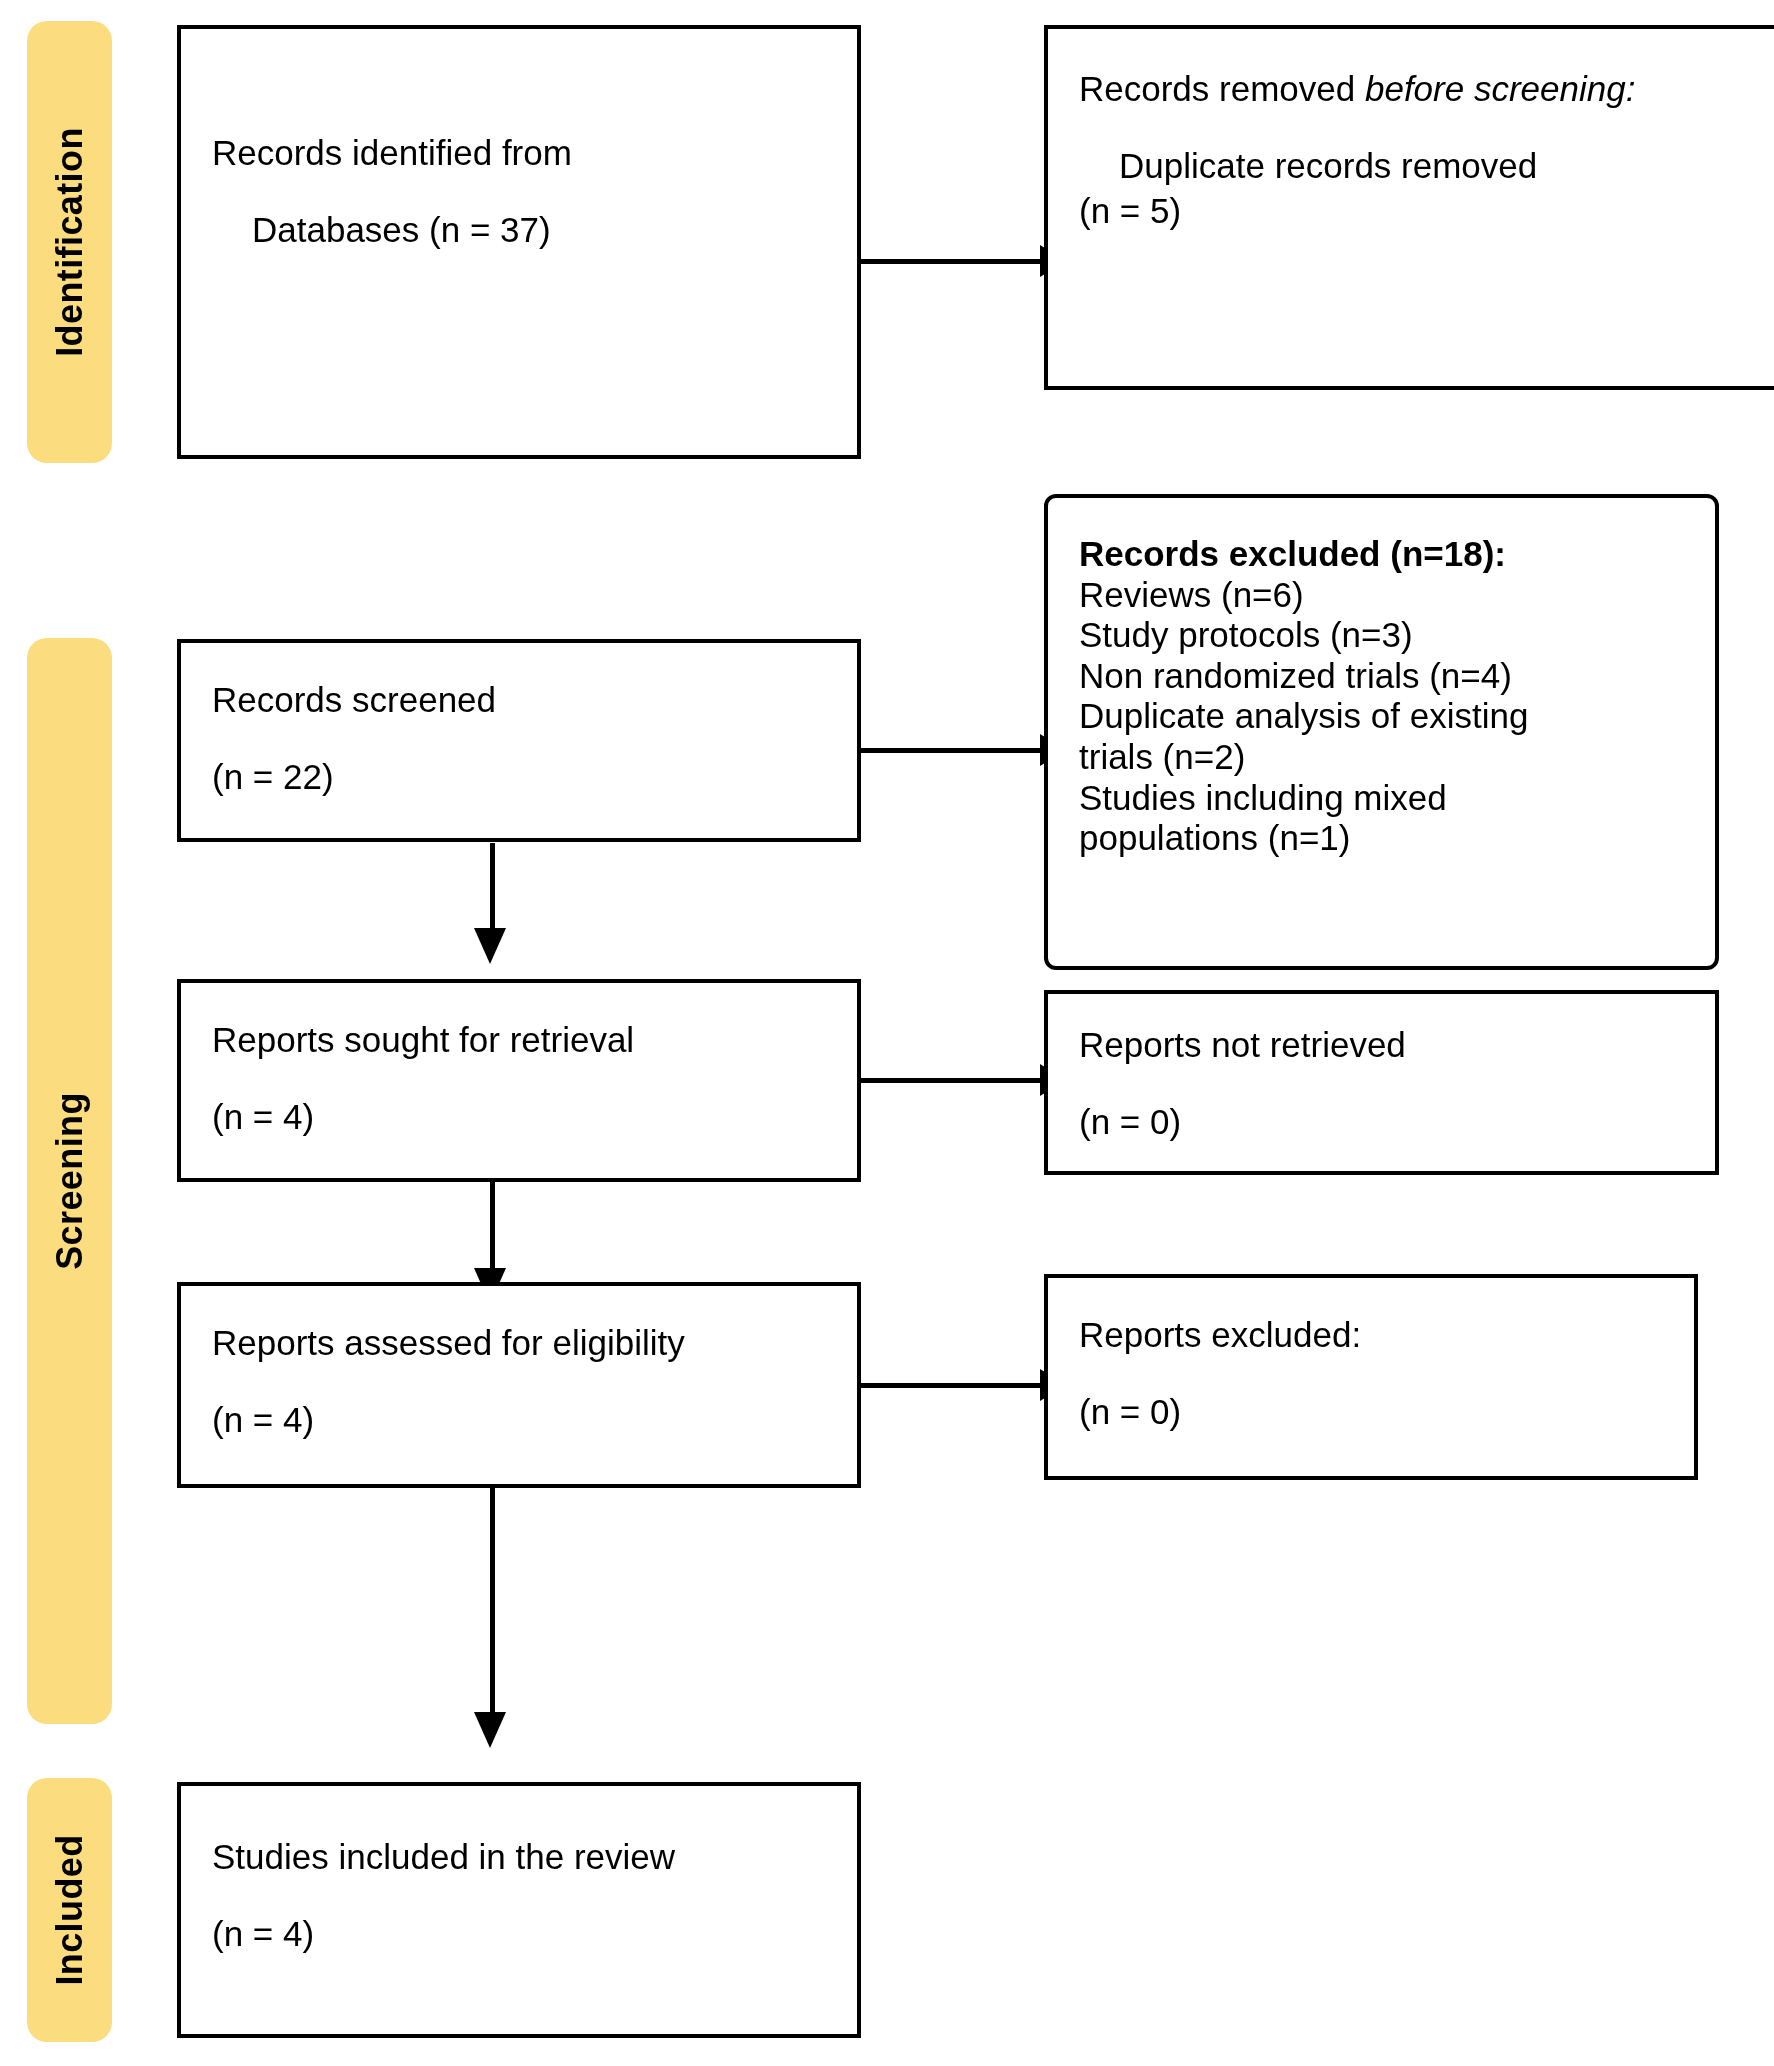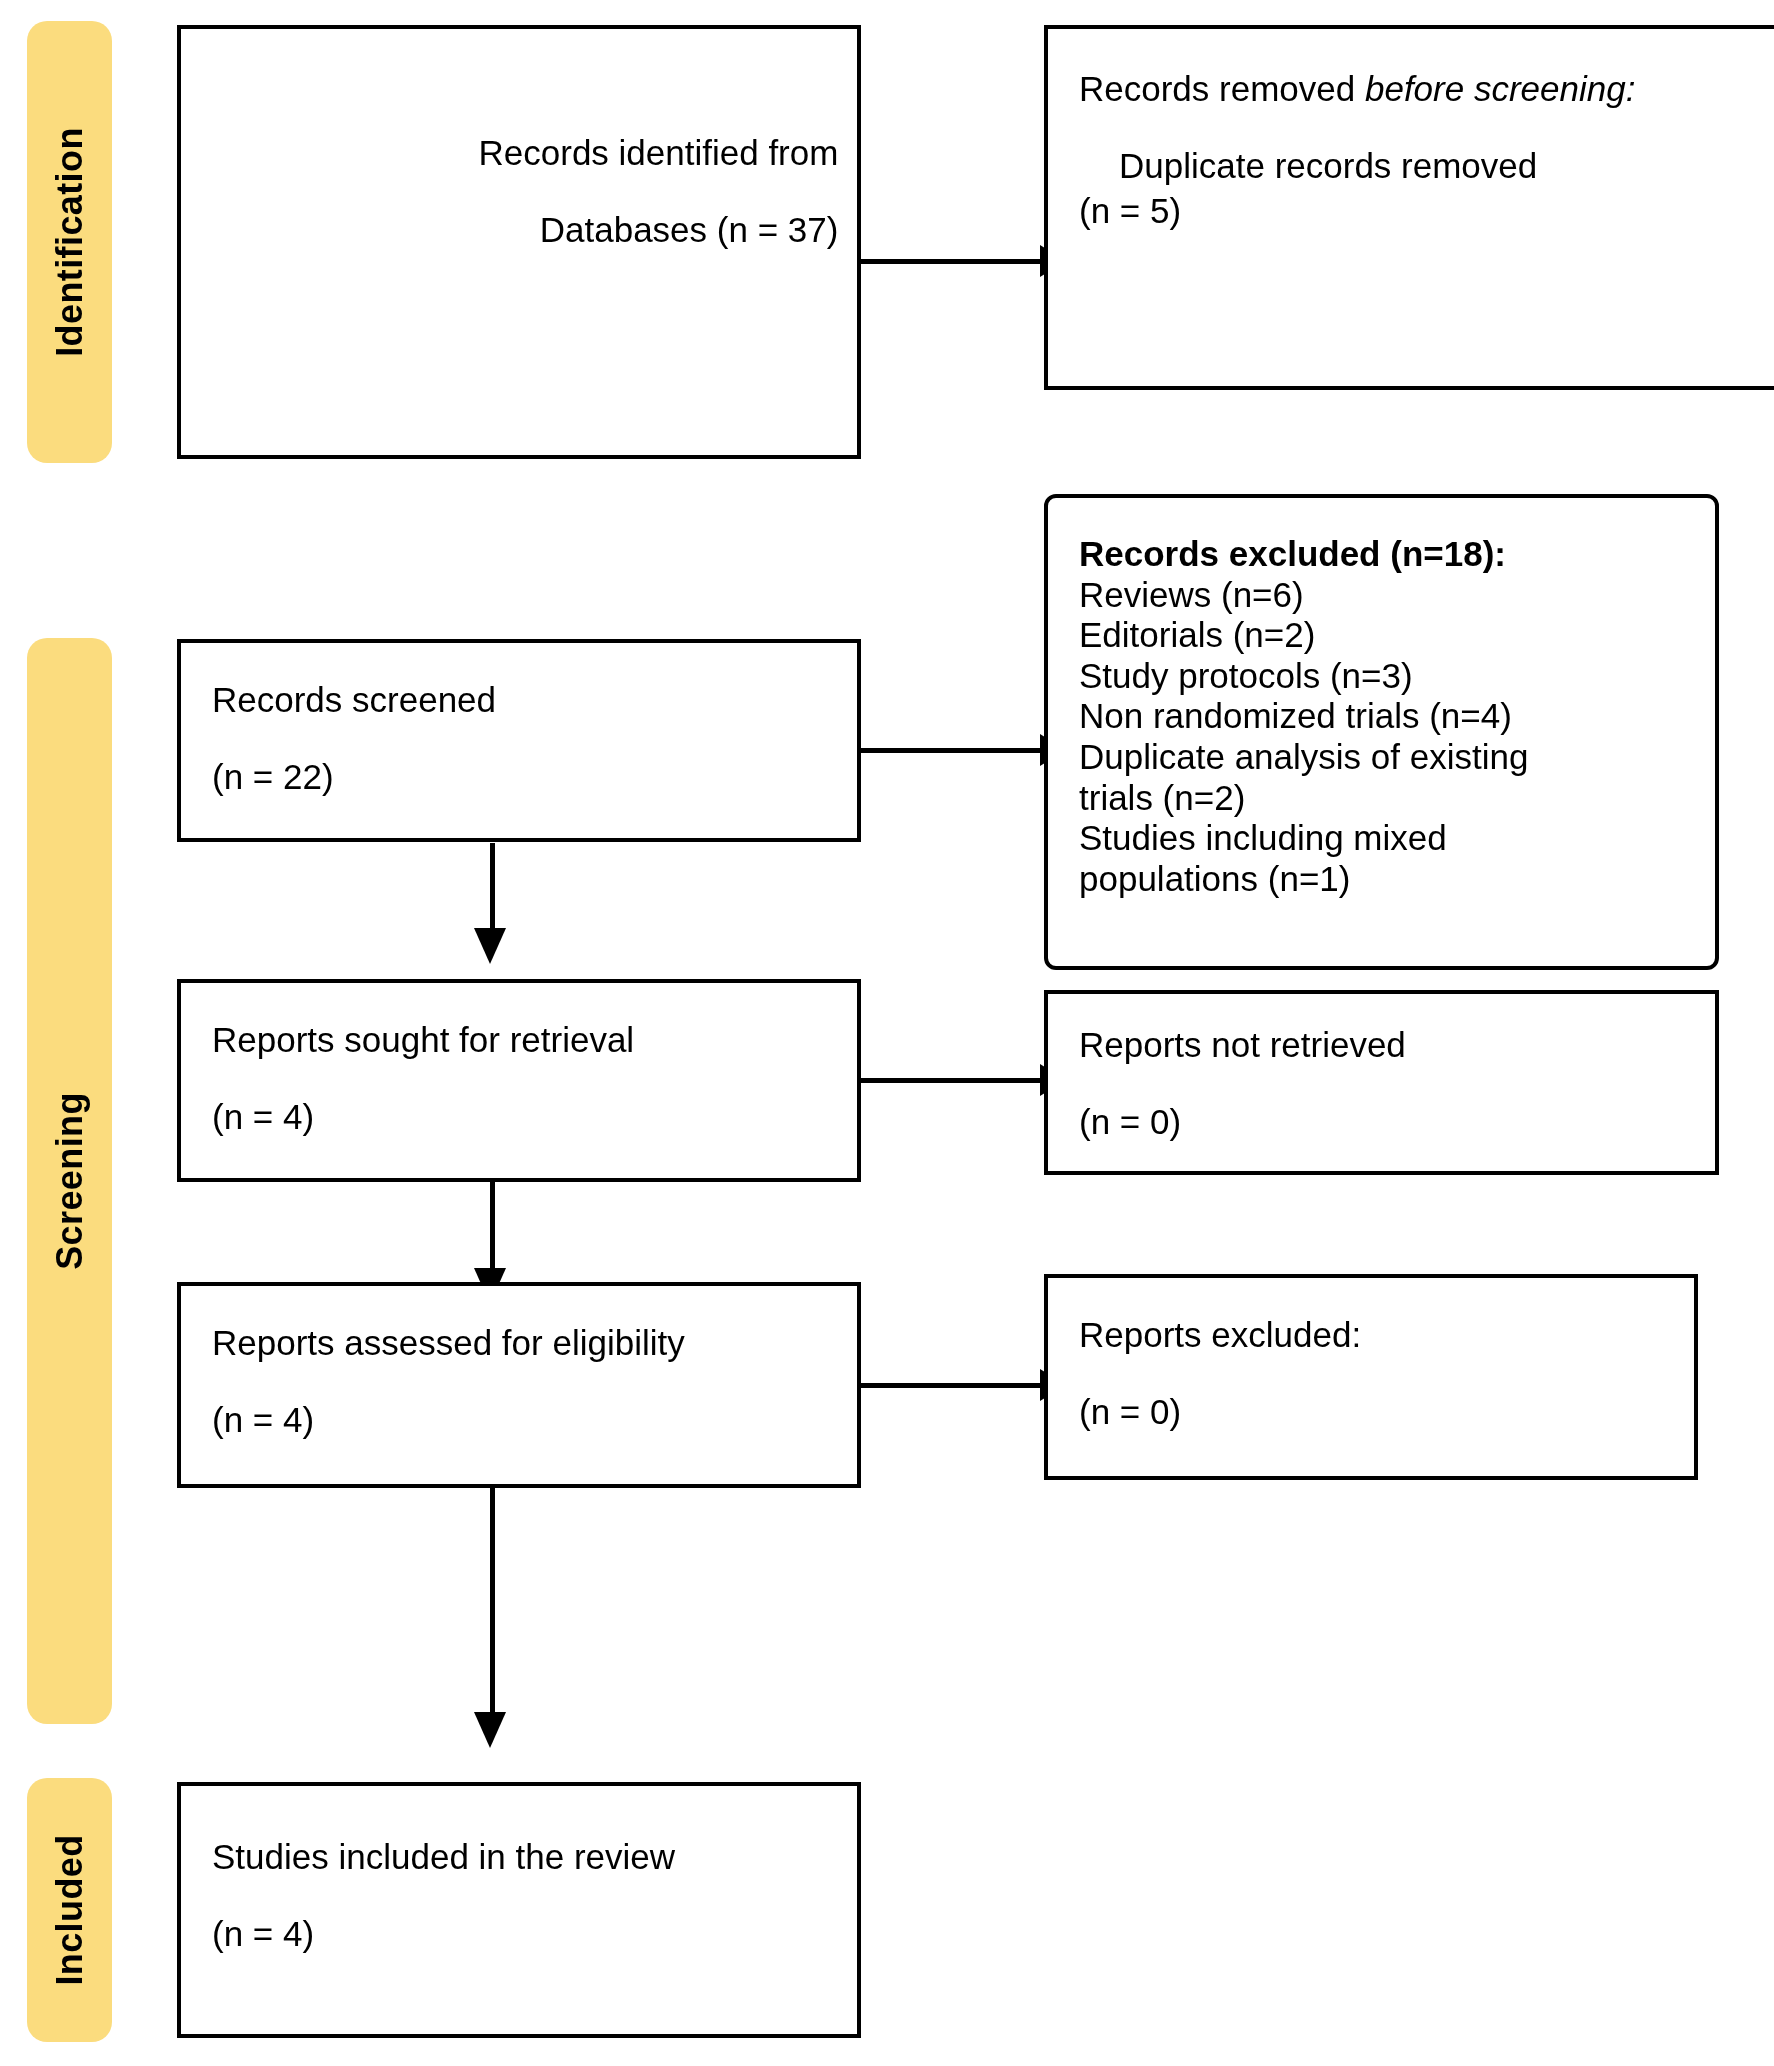--- a/index.html
+++ b/index.html
@@ -94,21 +94,21 @@
 
   <div class="stage-tab" style="left:27px; top:638px; width:85px; height:1086px;">
     <span class="stage-label">Screening</span>
   </div>
 
   <div class="stage-tab" style="left:27px; top:1778px; width:85px; height:264px;">
     <span class="stage-label">Included</span>
   </div>
 
   <div class="flow-box" style="left:177px; top:25px; width:684px; height:434px;">
-    <div class="box-text" style="top:101px;text-align:right;">
+    <div class="box-text" style="top:101px;">
       <span class="ln">Records identified from</span>
       <span class="gap"></span>
       <span class="ln indent">Databases (n = 37)</span>
     </div>
   </div>
 
   <div class="h-line" style="left:861px; top:259px; width:186px;"></div>
   <div class="arrow-right" style="left:1040px; top:245px;"></div>
 
   <div class="flow-box" style="left:1044px; top:25px; width:763px; height:365px;">
@@ -130,21 +130,20 @@
     </div>
   </div>
 
   <div class="h-line" style="left:861px; top:748px; width:186px;"></div>
   <div class="arrow-right" style="left:1040px; top:734px;"></div>
 
   <div class="flow-box" style="left:1044px; top:494px; width:675px; height:476px;border-radius:12px;">
     <div class="box-text tight" style="top:36px;">
       <span class="ln bold">Records excluded (n=18):</span>
       <span class="ln">Reviews (n=6)</span>
-      <span class="ln">Editorials (n=2)</span>
       <span class="ln">Study protocols (n=3)</span>
       <span class="ln">Non randomized trials (n=4)</span>
       <span class="ln">Duplicate analysis of existing</span>
       <span class="ln">trials (n=2)</span>
       <span class="ln">Studies including mixed</span>
       <span class="ln">populations (n=1)</span>
     </div>
   </div>
 
   <div class="v-line" style="left:490px; top:843px; height:101px;"></div>

